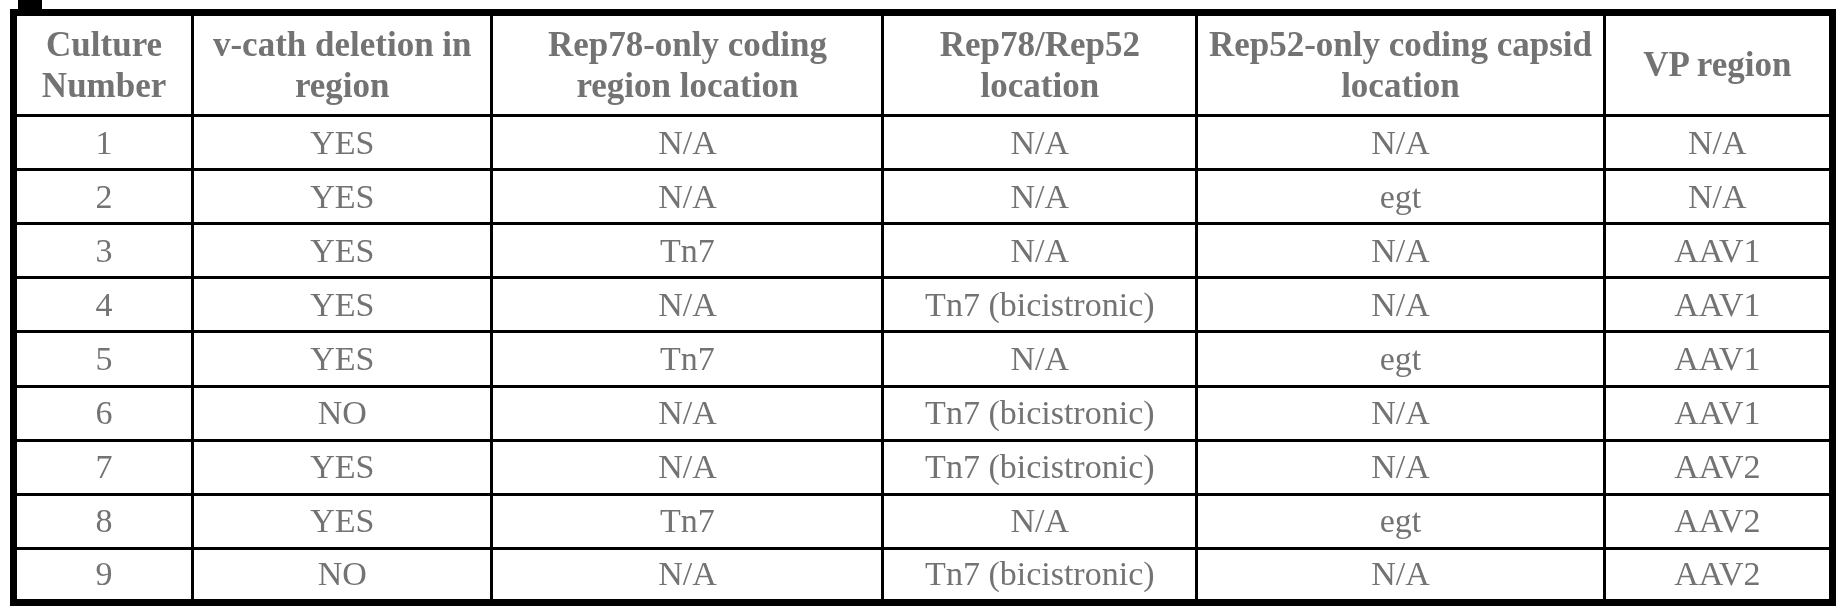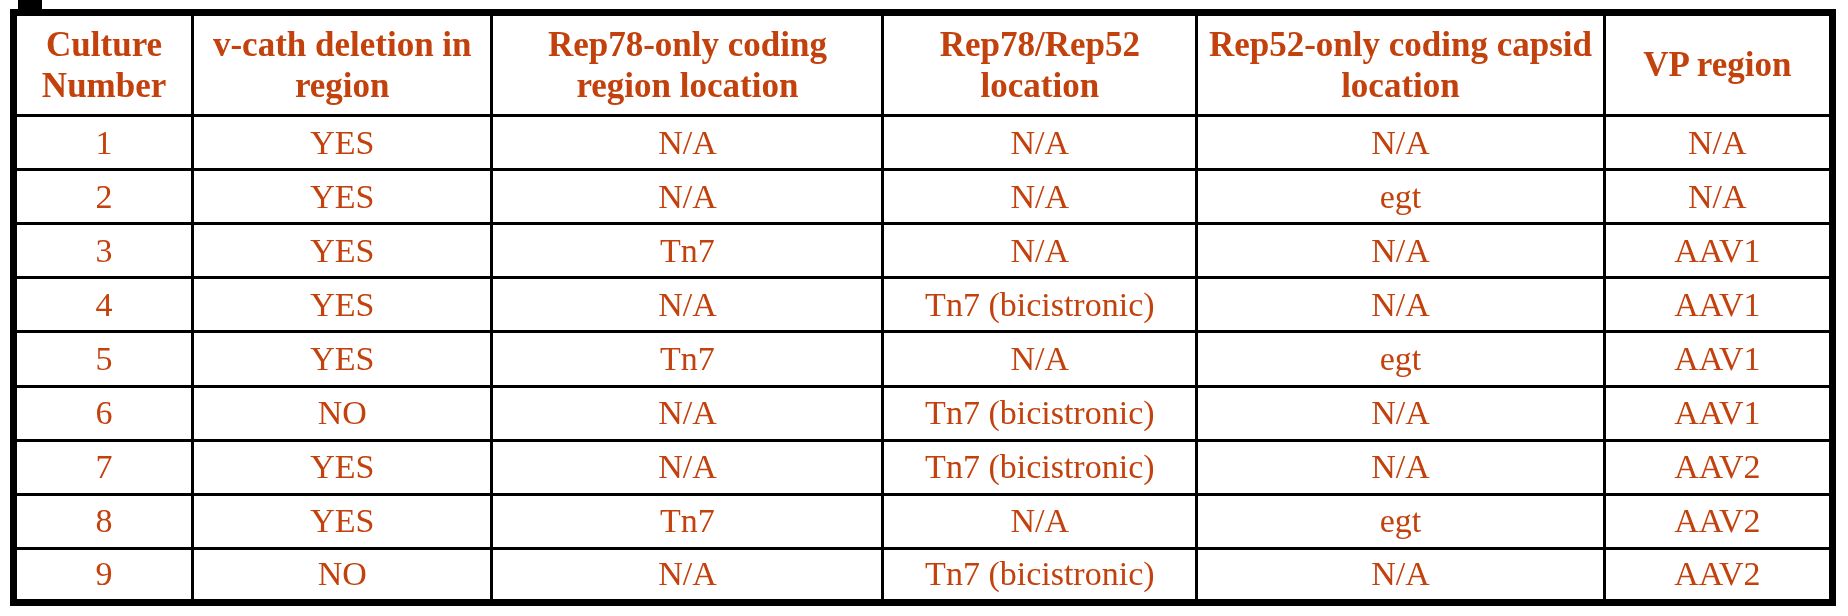--- a/index.html
+++ b/index.html
@@ -6,21 +6,21 @@
     margin: 0;
     padding: 0;
     background: #ffffff;
   }
   .page {
     position: relative;
     width: 1848px;
     height: 616px;
     background: #ffffff;
     font-family: "Liberation Serif", serif;
-    color: #c2410c;
+    color: #737373;
     overflow: hidden;
   }
   .scan-artifact {
     position: absolute;
     left: 18px;
     top: 0;
     width: 24px;
     height: 9px;
     background: #000000;
   }

